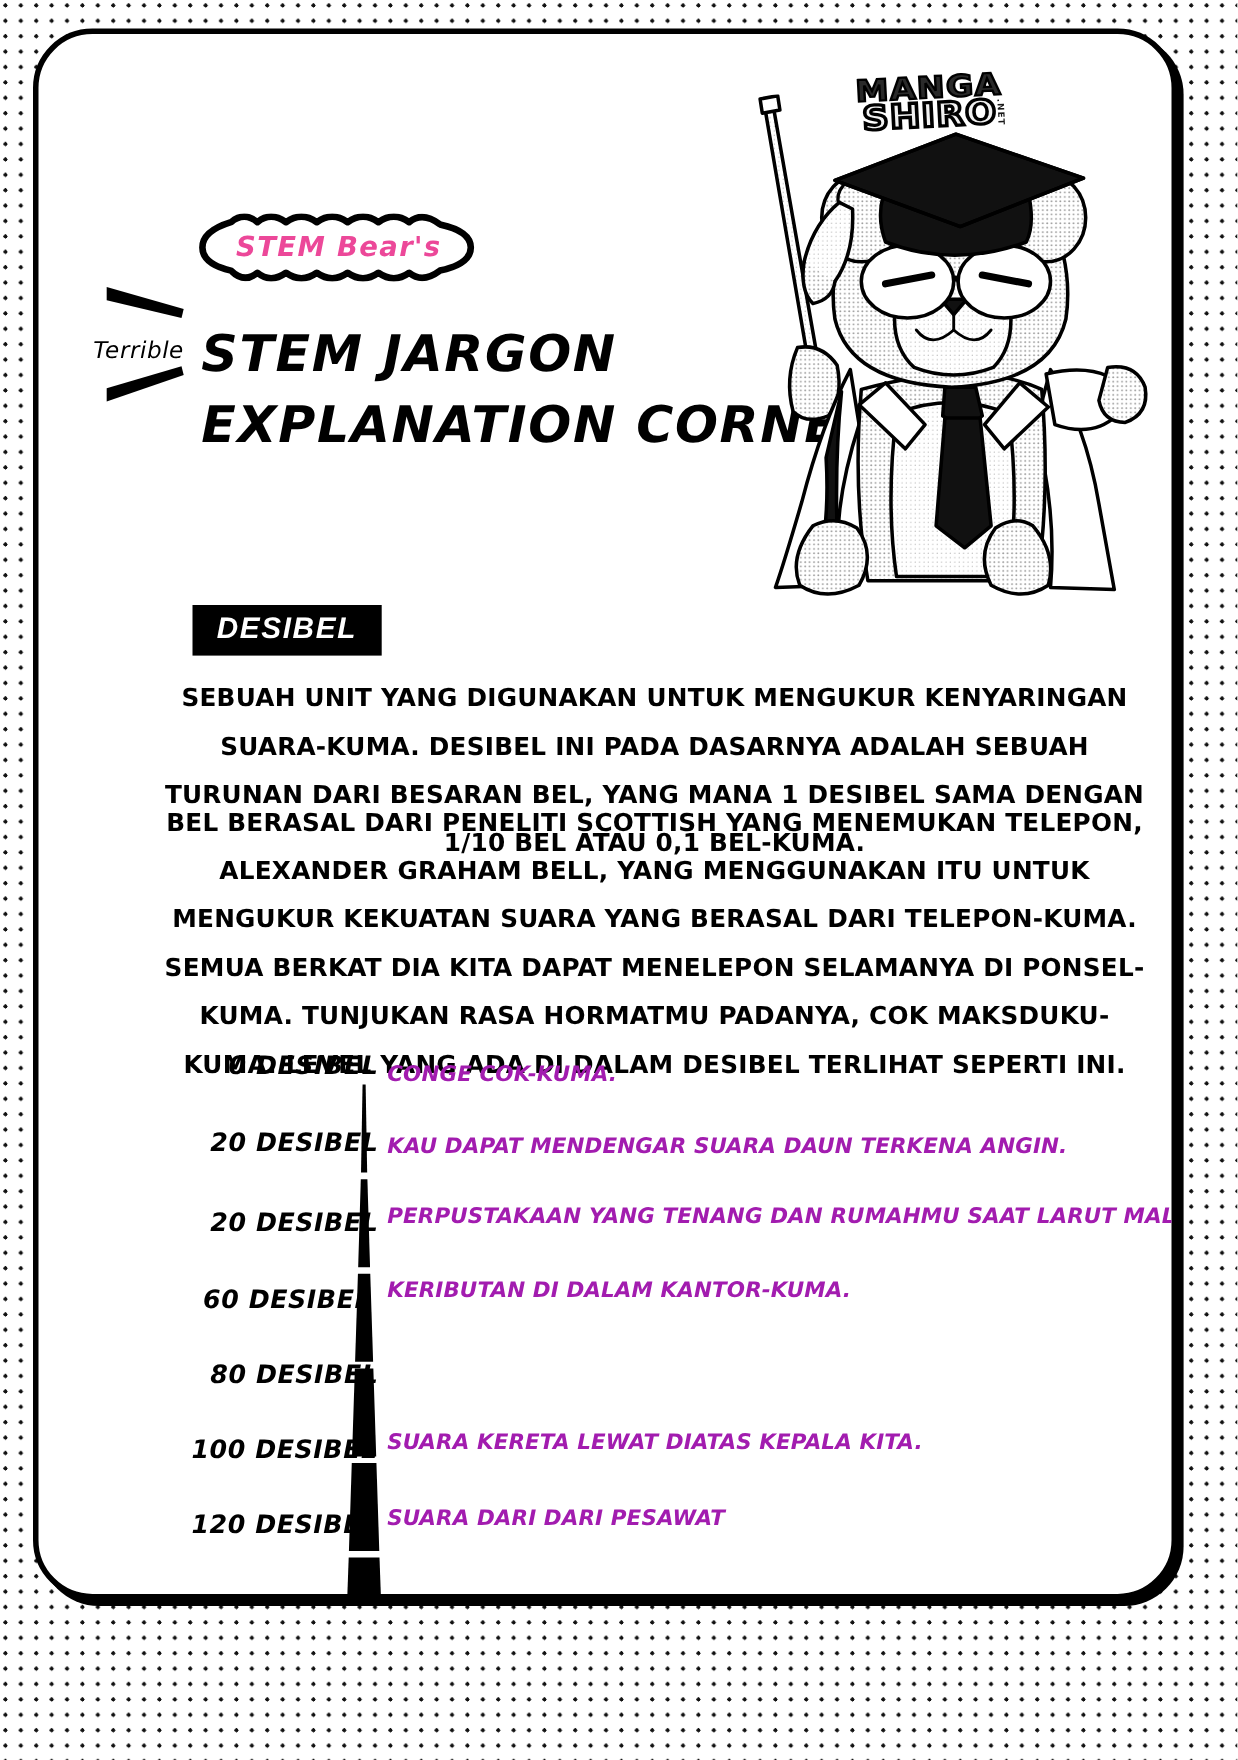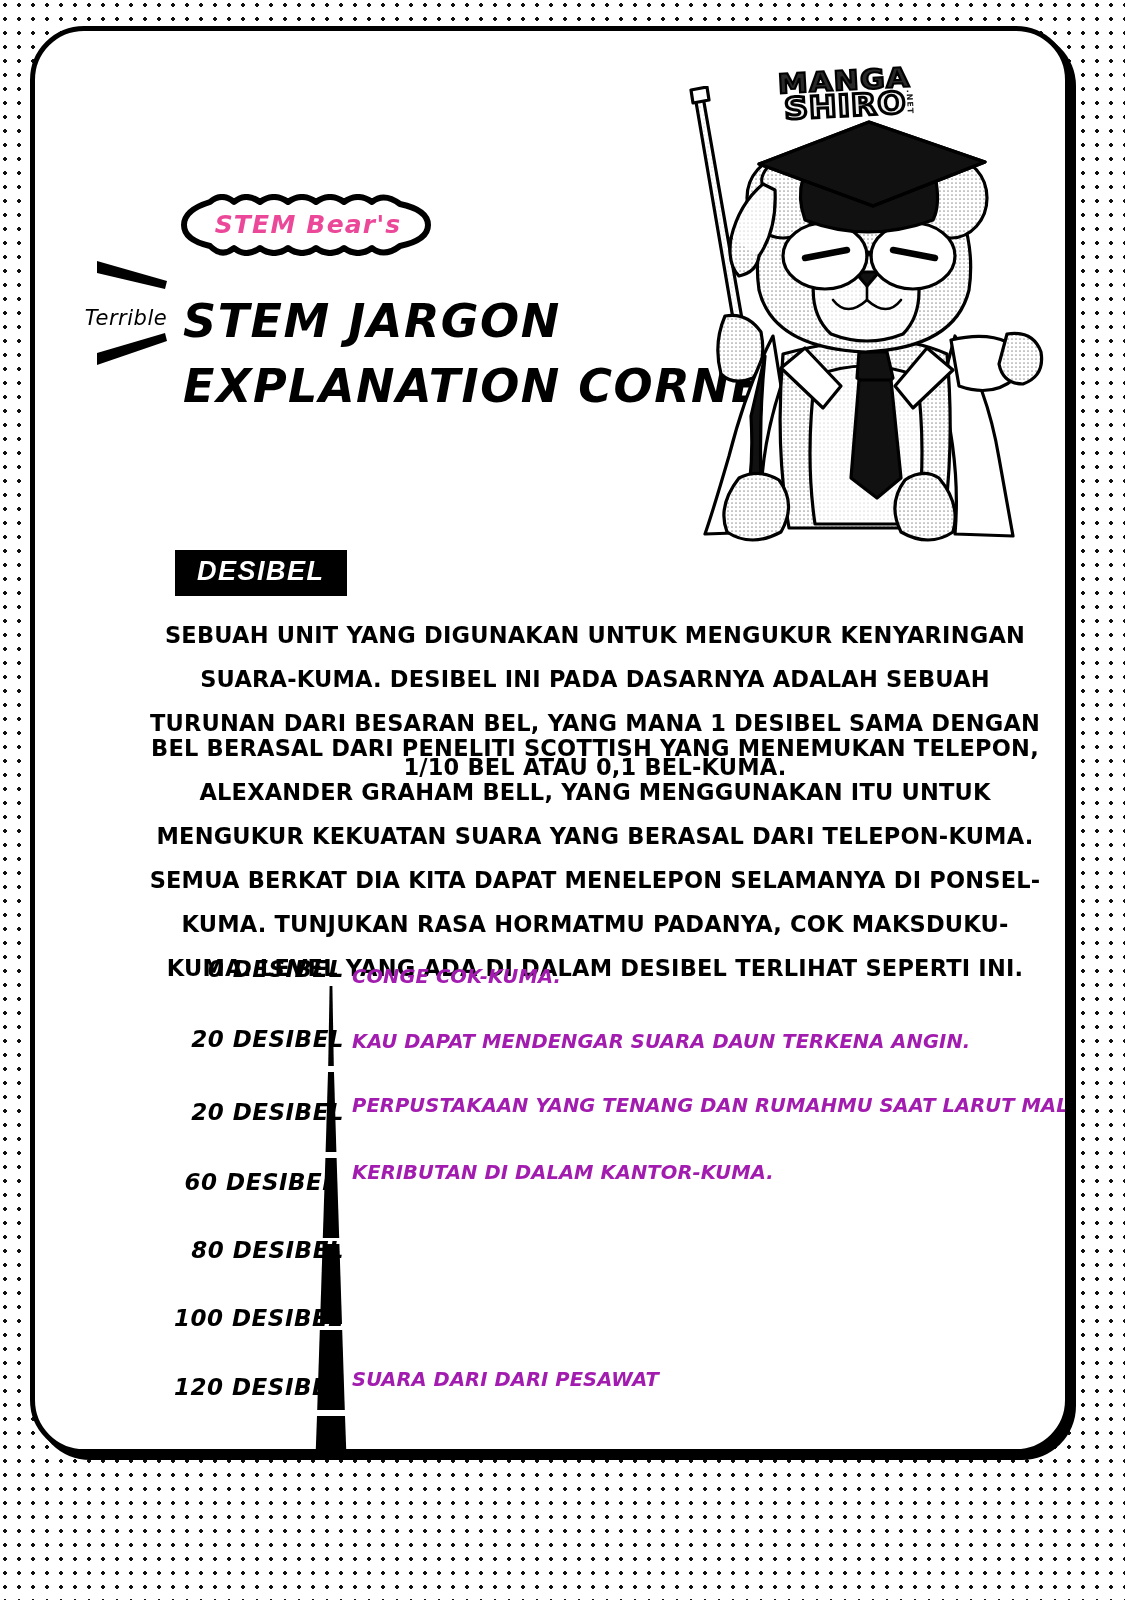--- a/index.html
+++ b/index.html
@@ -360,20 +360,21 @@
 
       <div class="scale-label" style="left:115px; top:1068px;">20 DESIBEL</div>
       <div class="scale-desc" style="top:1063px;">PERPUSTAKAAN YANG TENANG DAN RUMAHMU SAAT LARUT MALAM ADA DISINI-KUMA.</div>
 
       <div class="scale-label" style="left:112px; top:1138px;text-align:center;">60 DESIBEL</div>
       <div class="scale-desc" style="top:1130px;">KERIBUTAN DI DALAM KANTOR-KUMA.</div>
 
       <div class="scale-label" style="left:115px; top:1206px;">80 DESIBEL</div>
 
       <div class="scale-label" style="left:105px; top:1274px;">100 DESIBEL</div>
+      <div class="scale-desc" style="top:1268px;">SUARA KERETA LEWAT DIATAS KEPALA KITA.</div>
 
       <div class="scale-label" style="left:105px; top:1343px;">120 DESIBEL</div>
       <div class="scale-desc" style="top:1337px;">SUARA DARI DARI PESAWAT</div>
 
     </div>
 
   </div>
 </div>
 
 </body></html>

